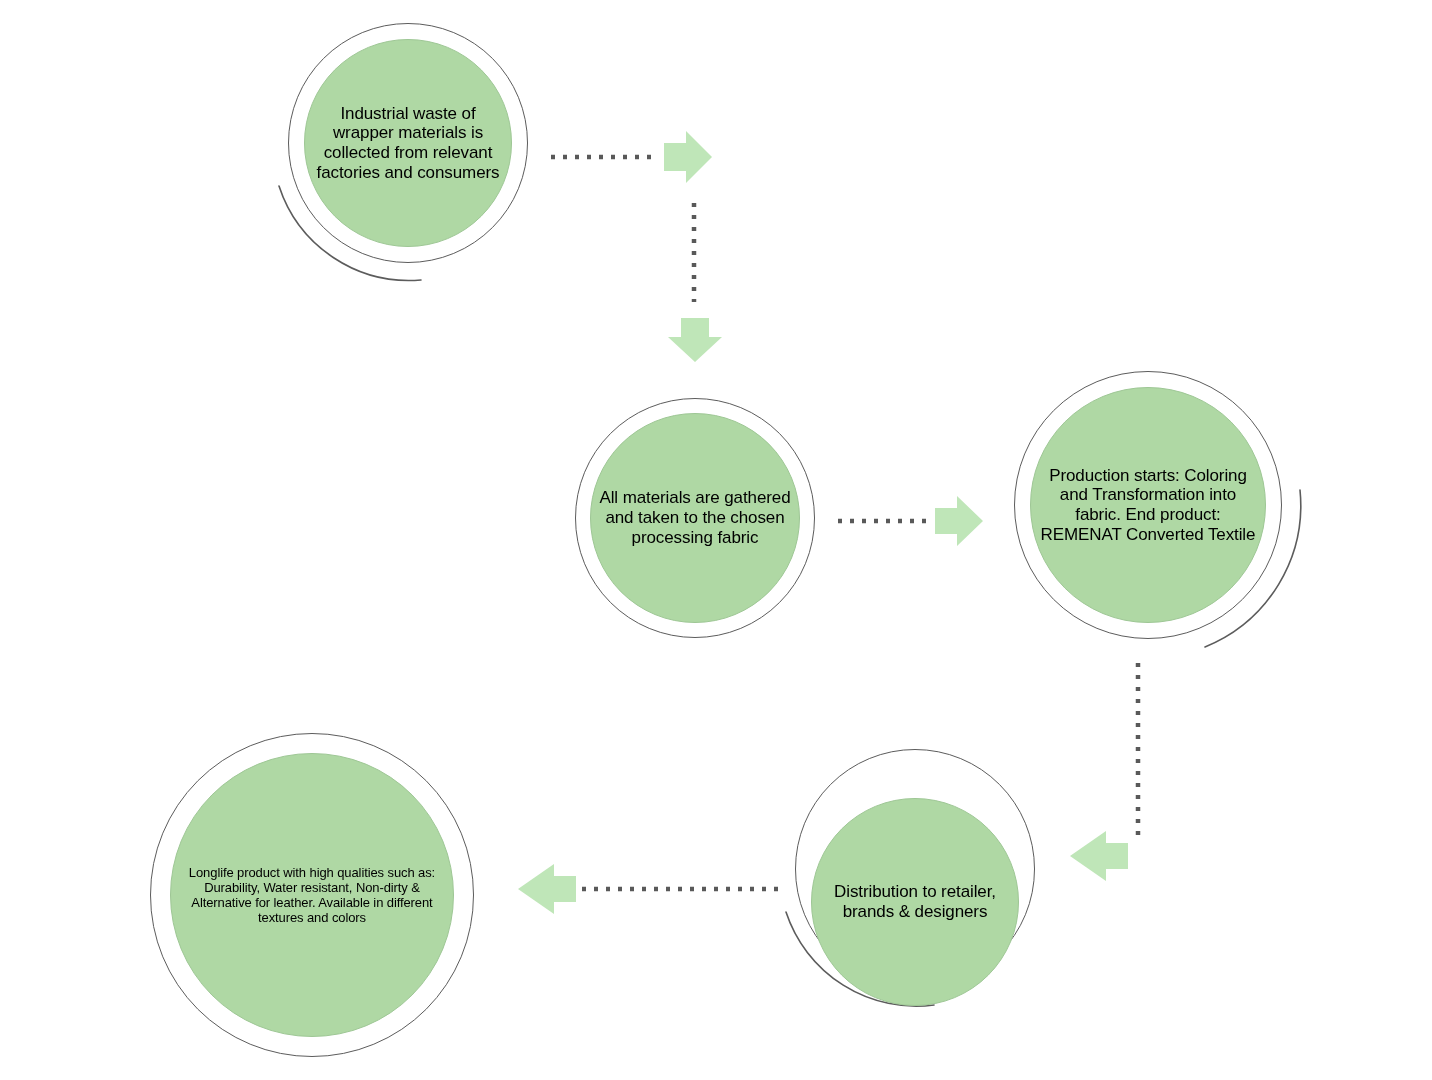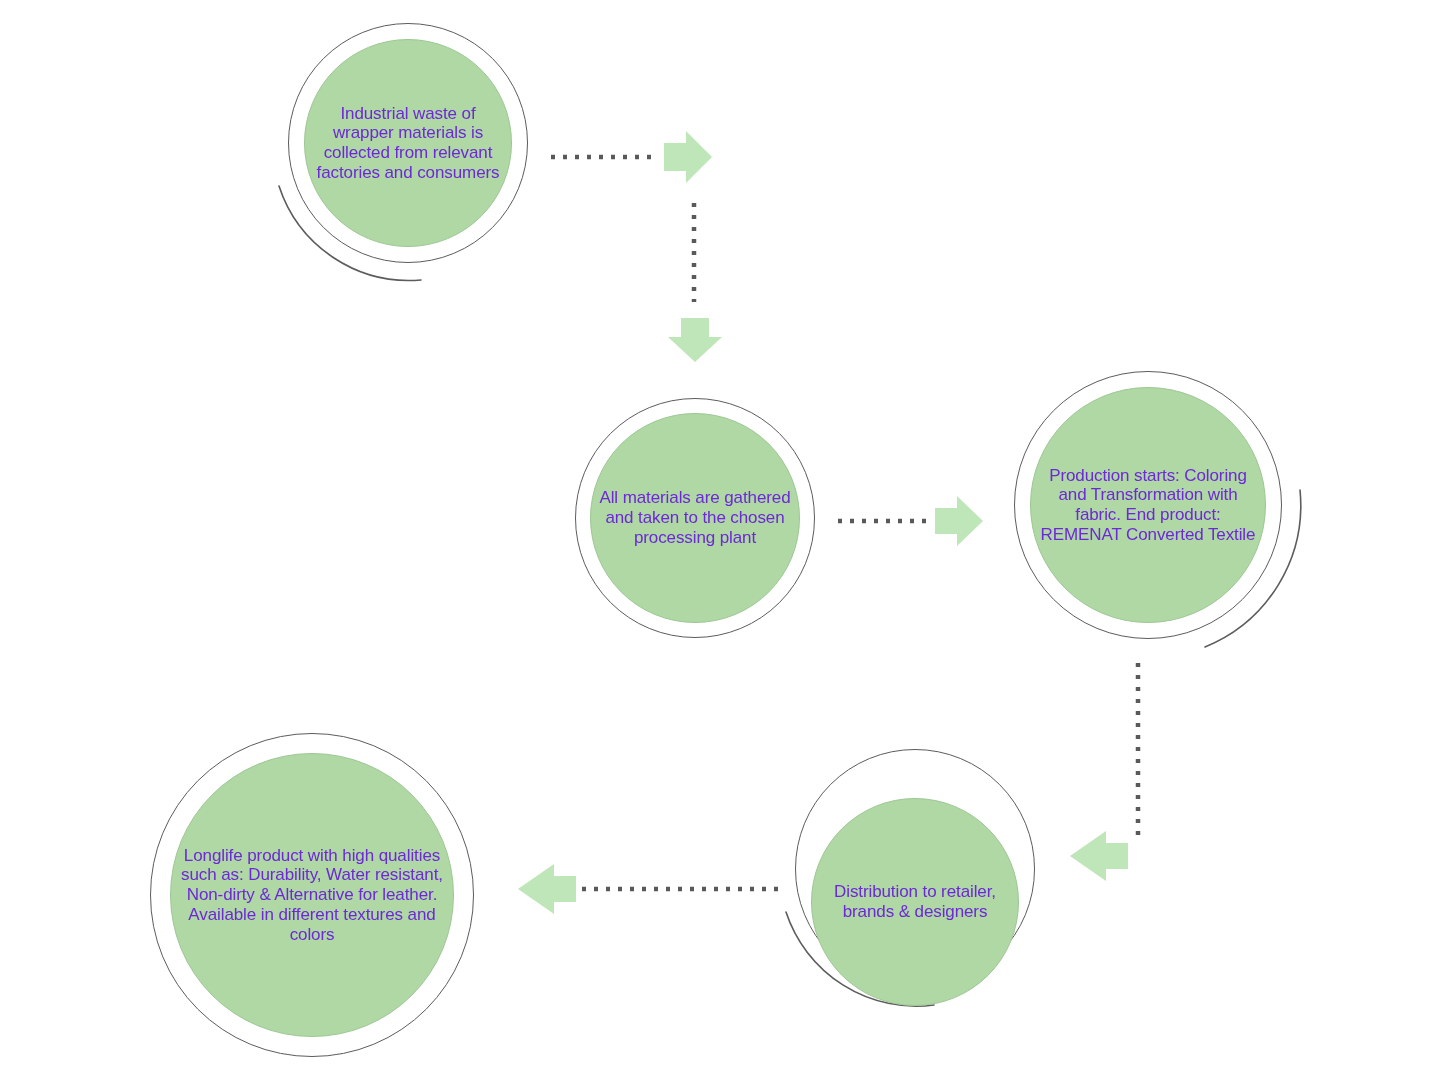--- a/index.html
+++ b/index.html
@@ -22,21 +22,21 @@
     height: 1080px;
   }
   .node {
     position: absolute;
     box-sizing: border-box;
     border-radius: 50%;
     display: flex;
     align-items: center;
     justify-content: center;
     text-align: center;
-    color: #6d28d9;
+    color: #000000;
     line-height: 1.16;
     white-space: pre-line;
     letter-spacing: -0.1px;
   }
   .node-fill {
     background: #AFD8A4;
     border: 1px solid #9ec795;
   }
   .ring {
     position: absolute;
@@ -94,29 +94,29 @@
   <path d="M 576 876 L 554 876 L 554 864 L 518 889 L 554 914 L 554 902 L 576 902 Z" fill="#BFE6B8"></path>
 </svg>
 
 <div class="ring" style="left:288px; top:23px; width:240px; height:240px;"></div>
 <div class="node node-fill" style="left:304px; top:39px; width:208px; height:208px; font-size:17px;">
   <span class="label">Industrial waste of wrapper materials is collected from relevant factories and consumers</span>
 </div>
 
 <div class="ring" style="left:575px; top:398px; width:240px; height:240px;"></div>
 <div class="node node-fill" style="left:590px; top:413px; width:210px; height:210px; font-size:17px;">
-  <span class="label">All materials are gathered and taken to the chosen processing plant</span>
+  <span class="label">All materials are gathered and taken to the chosen processing fabric</span>
 </div>
 
 <div class="ring" style="left:1014px; top:371px; width:268px; height:268px;"></div>
 <div class="node node-fill" style="left:1030px; top:387px; width:236px; height:236px; font-size:17px;">
-  <span class="label">Production starts: Coloring and Transformation with fabric. End product: REMENAT Converted Textile</span>
+  <span class="label">Production starts: Coloring and Transformation into fabric. End product: REMENAT Converted Textile</span>
 </div>
 
 <div class="ring" style="left:795px; top:749px; width:240px; height:240px;"></div>
 <div class="node node-fill" style="left:811px; top:798px; width:208px; height:208px; font-size:17px;">
   <span class="label">Distribution to retailer, brands &amp; designers</span>
 </div>
 
 <div class="ring" style="left:150px; top:733px; width:324px; height:324px;"></div>
-<div class="node node-fill" style="left:170px; top:753px; width:284px; height:284px; font-size:17px;">
+<div class="node node-fill" style="left:170px; top:753px; width:284px; height:284px; font-size:13px;">
   <span class="label">Longlife product with high qualities such as: Durability, Water resistant, Non-dirty &amp; Alternative for leather. Available in different textures and colors</span>
 </div>
 
 </body></html>

